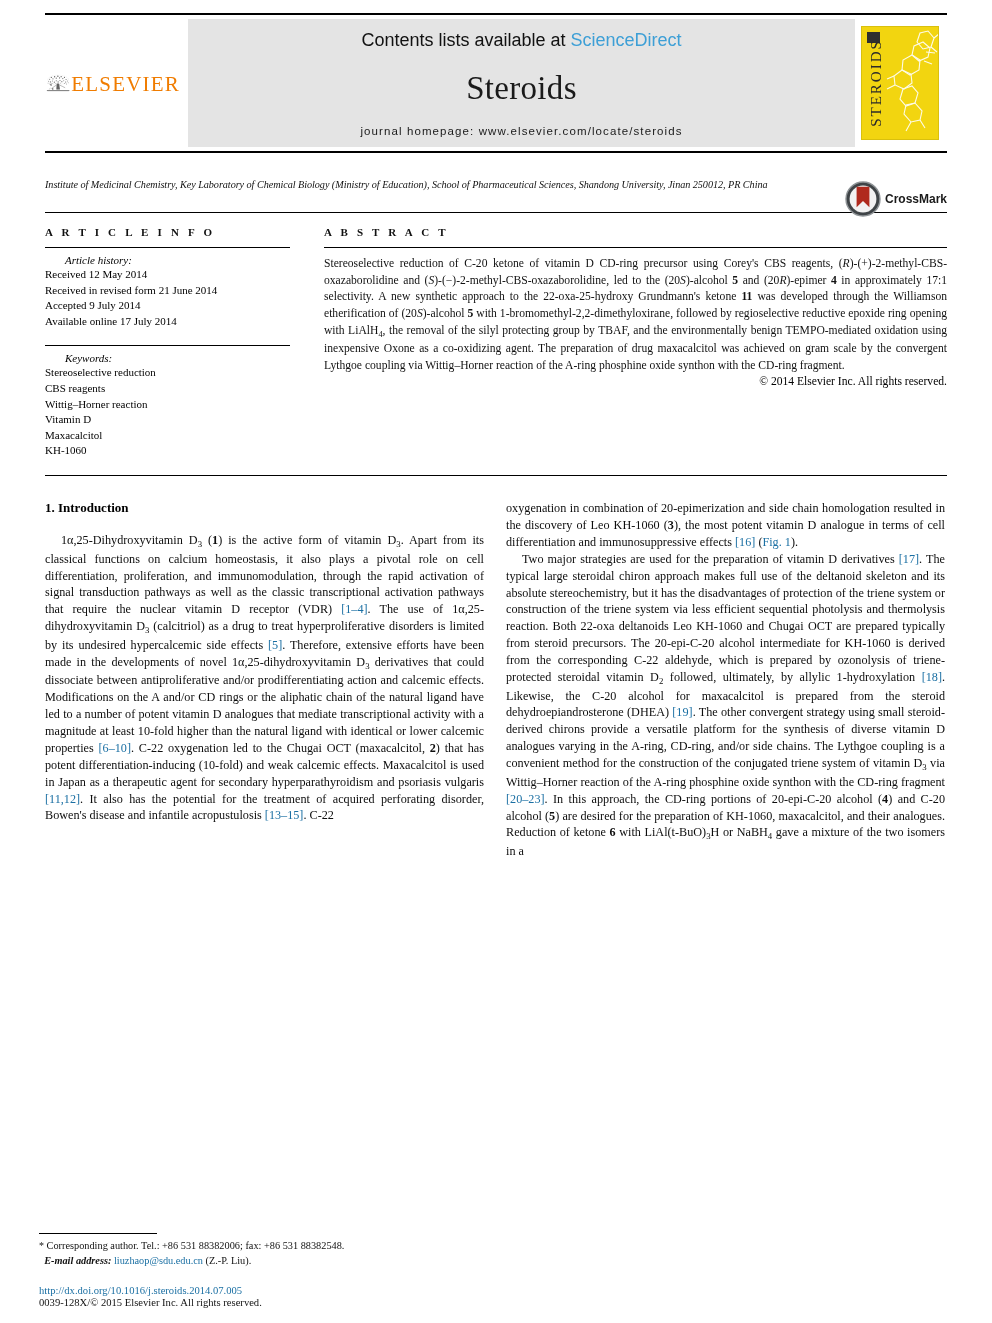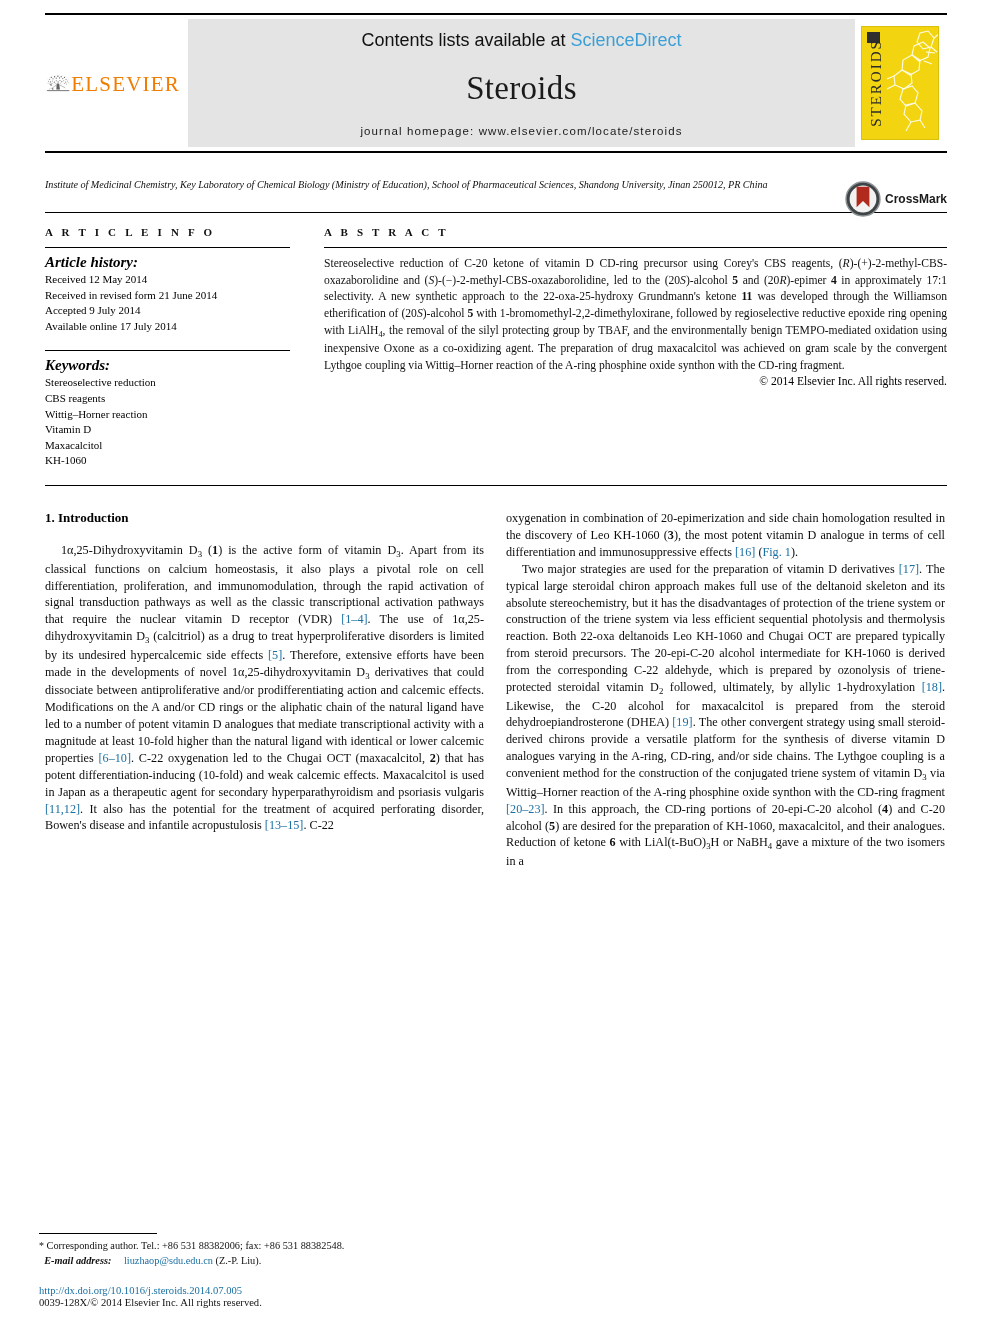--- a/index.html
+++ b/index.html
@@ -198,24 +198,25 @@
     font-weight: bold;
     font-size: 11px;
     letter-spacing: 3.2px;
     color: #111;
     margin-bottom: 9px;
   }
   .rule { border-top: 1px solid #000; }
   .info-group { padding-top: 6px; }
   .info-group .lbl {
     font-style: italic;
-    font-weight: bold;
-    font-size: 15px;
+    font-weight: normal;
+    font-size: 11px;
     display: block;
     margin-bottom: 1px;
+    margin-left: 20px;
   }
   .info-group .ln {
     font-size: 11px;
     display: block;
     line-height: 1.42;
   }
   .abstract-body {
     padding-top: 8px;
     font-size: 11.6px;
     line-height: 1.44;
@@ -274,21 +275,21 @@
     width: 118px;
     margin-bottom: 5px;
   }
   .footnote {
     font-size: 10.3px;
     line-height: 1.45;
     color: #111;
   }
   .footnote .star { font-size: 10px; }
   .footnote .em { font-style: italic; font-weight: bold; }
-  .footnote a, .link { color: #1a6fa3; text-decoration: none; margin-left: 10px; }
+  .footnote a, .link { color: #1a6fa3; text-decoration: none; }
   .doi-block { margin-top: 16px; }
   .doi-line { font-size: 10.6px; color: #1a6fa3; }
   .issn-line { font-size: 10.6px; color: #111; margin-top: 1px; }
 </style>
 </head>
 <body>
 
 <div class="page">
 
 
@@ -495,17 +496,17 @@
     <div class="footnote-rule"></div>
     <div class="footnote">
       <span class="star">*</span>
       <span>Corresponding author. Tel.: +86 531 88382006; fax: +86 531 88382548.</span><br>
       &nbsp;&nbsp;<span class="em">E-mail address:</span>
       <span class="link">liuzhaop@sdu.edu.cn</span>
       <span>(Z.-P. Liu).</span>
     </div>
     <div class="doi-block">
       <div class="doi-line">http://dx.doi.org/10.1016/j.steroids.2014.07.005</div>
-      <div class="issn-line">0039-128X/© 2014 Elsevier Inc. All rights reserved.</div>
+      <div class="issn-line">0039-128X/© 2015 Elsevier Inc. All rights reserved.</div>
     </div>
   </div>
 
 </div>
 
 </body></html>

